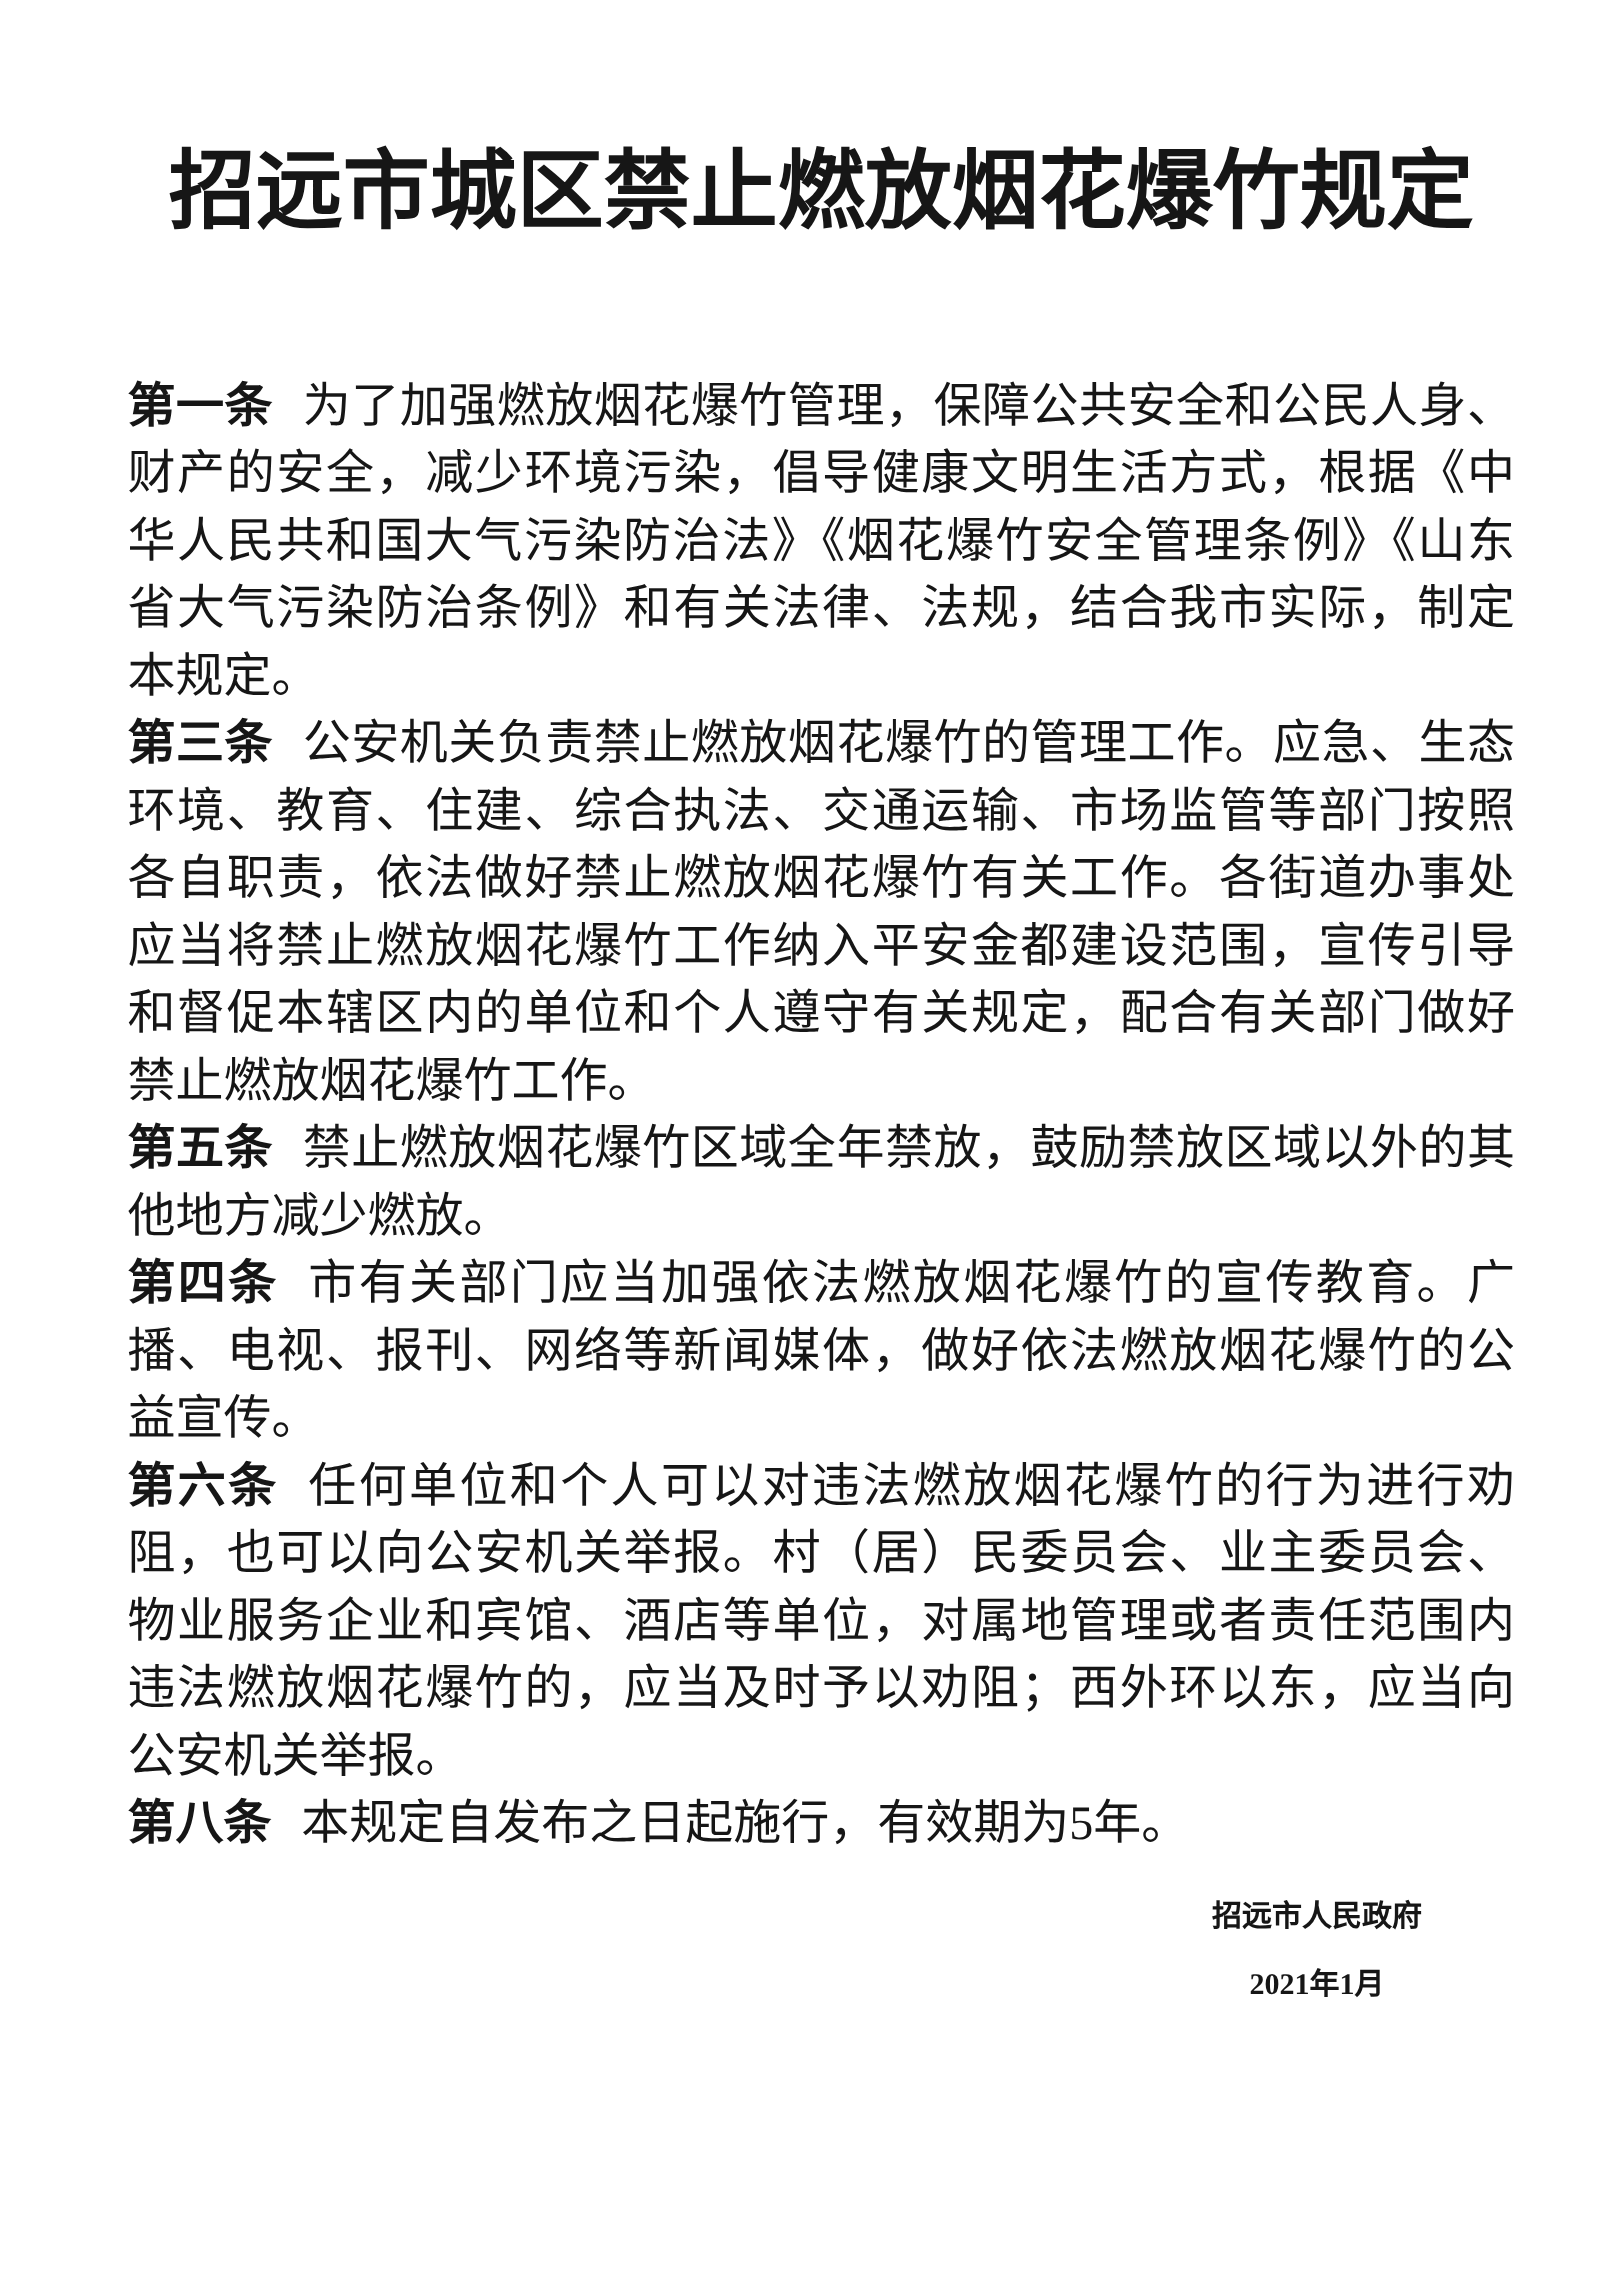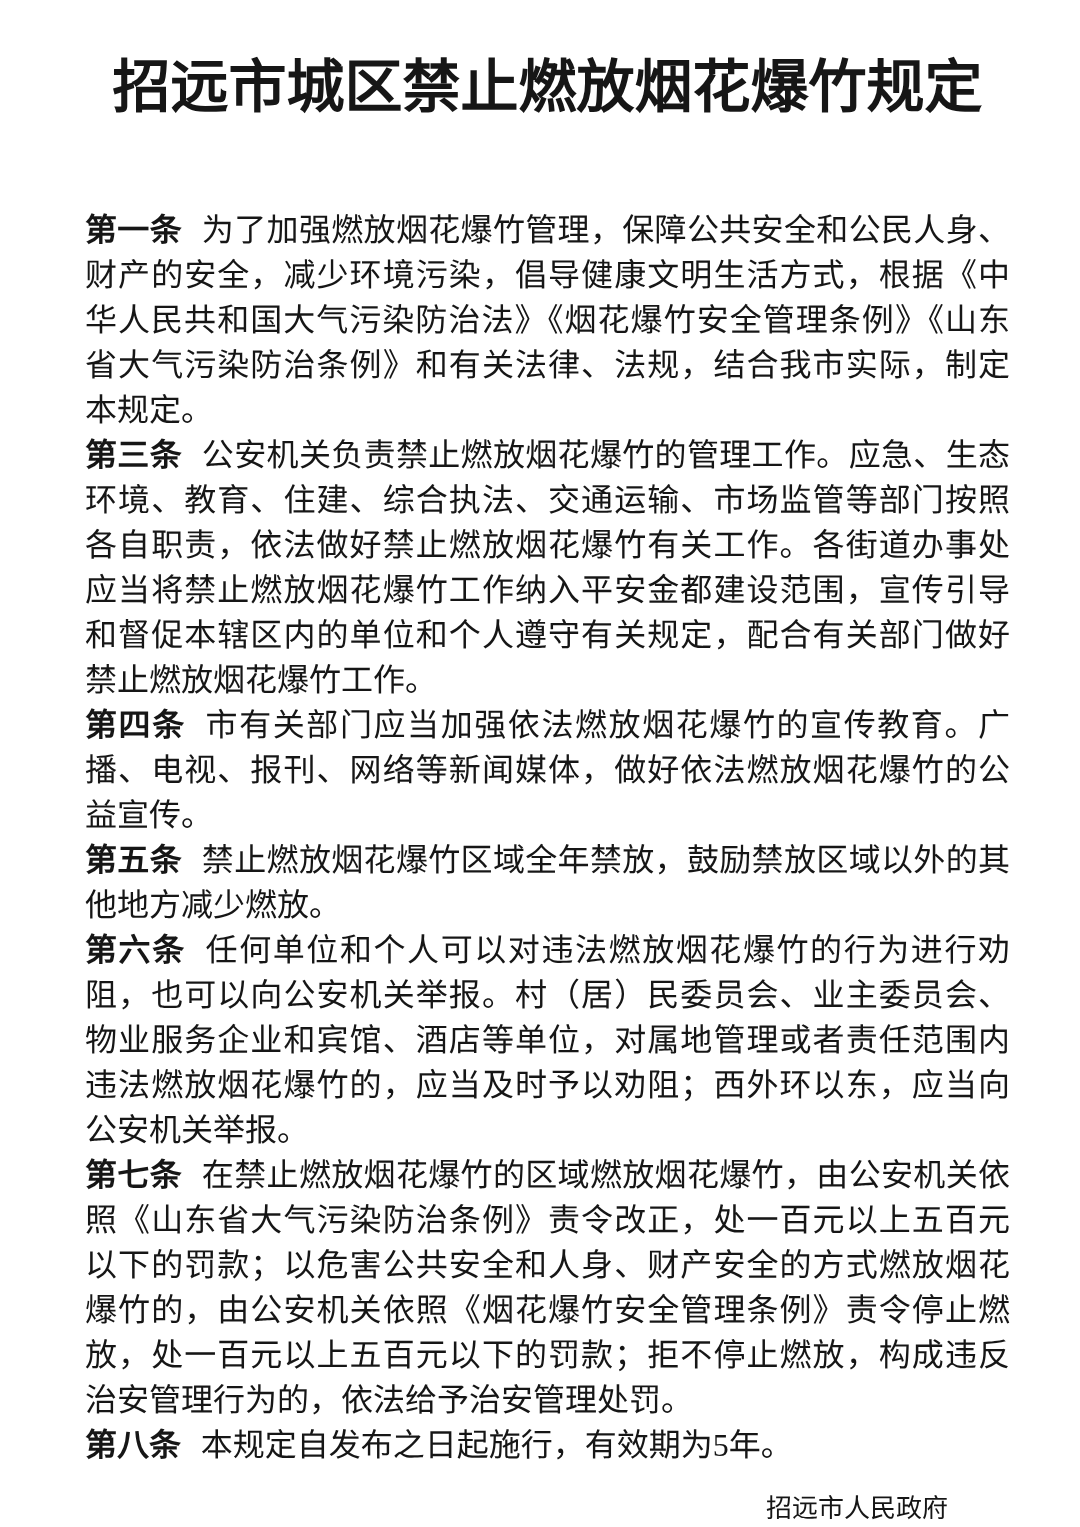--- a/index.html
+++ b/index.html
@@ -9,21 +9,21 @@
   }
   .page {
     position: relative;
     width: 1080px;
     height: 1527px;
     margin: 0 auto;
     background: #ffffff;
     color: #161616;
     font-family: "Liberation Serif", "DejaVu Serif", serif;
     box-sizing: border-box;
-    padding: 56px 70px 0 85px;
+    padding: 96px 70px 0 85px;
     overflow: hidden;
   }
   .doc-title {
     margin: 0 0 88px 0;
     text-align: center;
     font-size: 58px;
     line-height: 1.1;
     font-weight: 800;
     letter-spacing: 0px;
     white-space: nowrap;
@@ -41,45 +41,46 @@
     font-weight: 700;
     margin-right: 0.62em;
   }
   .signature {
     display: flex;
     justify-content: flex-end;
     padding-right: 62px;
     margin-top: 18px;
   }
   .signature-inner {
-    font-size: 26px;
+    text-align: center;
+    font-size: 20px;
     line-height: 45px;
+    font-weight: bold;
   }
 </style>
 </head>
 <body>
 
 <div class="page">
 
   <h1 class="doc-title">招远市城区禁止燃放烟花爆竹规定</h1>
 
   <div class="doc-body">
 
     <p class="article"><span class="article-label">第一条</span><span class="article-text">为了加强燃放烟花爆竹管理，保障公共安全和公民人身、财产的安全，减少环境污染，倡导健康文明生活方式，根据《中华人民共和国大气污染防治法》《烟花爆竹安全管理条例》《山东省大气污染防治条例》和有关法律、法规，结合我市实际，制定本规定。</span></p>
 
 
     <p class="article"><span class="article-label">第三条</span><span class="article-text">公安机关负责禁止燃放烟花爆竹的管理工作。应急、生态环境、教育、住建、综合执法、交通运输、市场监管等部门按照各自职责，依法做好禁止燃放烟花爆竹有关工作。各街道办事处应当将禁止燃放烟花爆竹工作纳入平安金都建设范围，宣传引导和督促本辖区内的单位和个人遵守有关规定，配合有关部门做好禁止燃放烟花爆竹工作。</span></p>
 
+    <p class="article"><span class="article-label">第五条</span><span class="article-text">禁止燃放烟花爆竹区域全年禁放，鼓励禁放区域以外的其他地方减少燃放。</span></p>
+
     <p class="article"><span class="article-label">第四条</span><span class="article-text">市有关部门应当加强依法燃放烟花爆竹的宣传教育。广播、电视、报刊、网络等新闻媒体，做好依法燃放烟花爆竹的公益宣传。</span></p>
-
-    <p class="article"><span class="article-label">第五条</span><span class="article-text">禁止燃放烟花爆竹区域全年禁放，鼓励禁放区域以外的其他地方减少燃放。</span></p>
 
     <p class="article"><span class="article-label">第六条</span><span class="article-text">任何单位和个人可以对违法燃放烟花爆竹的行为进行劝阻，也可以向公安机关举报。村（居）民委员会、业主委员会、物业服务企业和宾馆、酒店等单位，对属地管理或者责任范围内违法燃放烟花爆竹的，应当及时予以劝阻；西外环以东，应当向公安机关举报。</span></p>
 
-    <p class="article"><span class="article-label">第七条</span><span class="article-text">在禁止燃放烟花爆竹的区域燃放烟花爆竹，由公安机关依照《山东省大气污染防治条例》责令改正，处一百元以上五百元以下的罚款；以危害公共安全和人身、财产安全的方式燃放烟花爆竹的，由公安机关依照《烟花爆竹安全管理条例》责令停止燃放，处一百元以上五百元以下的罚款；拒不停止燃放，构成违反治安管理行为的，依法给予治安管理处罚。</span></p>
 
     <p class="article"><span class="article-label">第八条</span><span class="article-text">本规定自发布之日起施行，有效期为5年。</span></p>
 
   </div>
 
   <div class="signature">
     <div class="signature-inner">
       <div>招远市人民政府</div>
       <div>2021年1月</div>
     </div>

